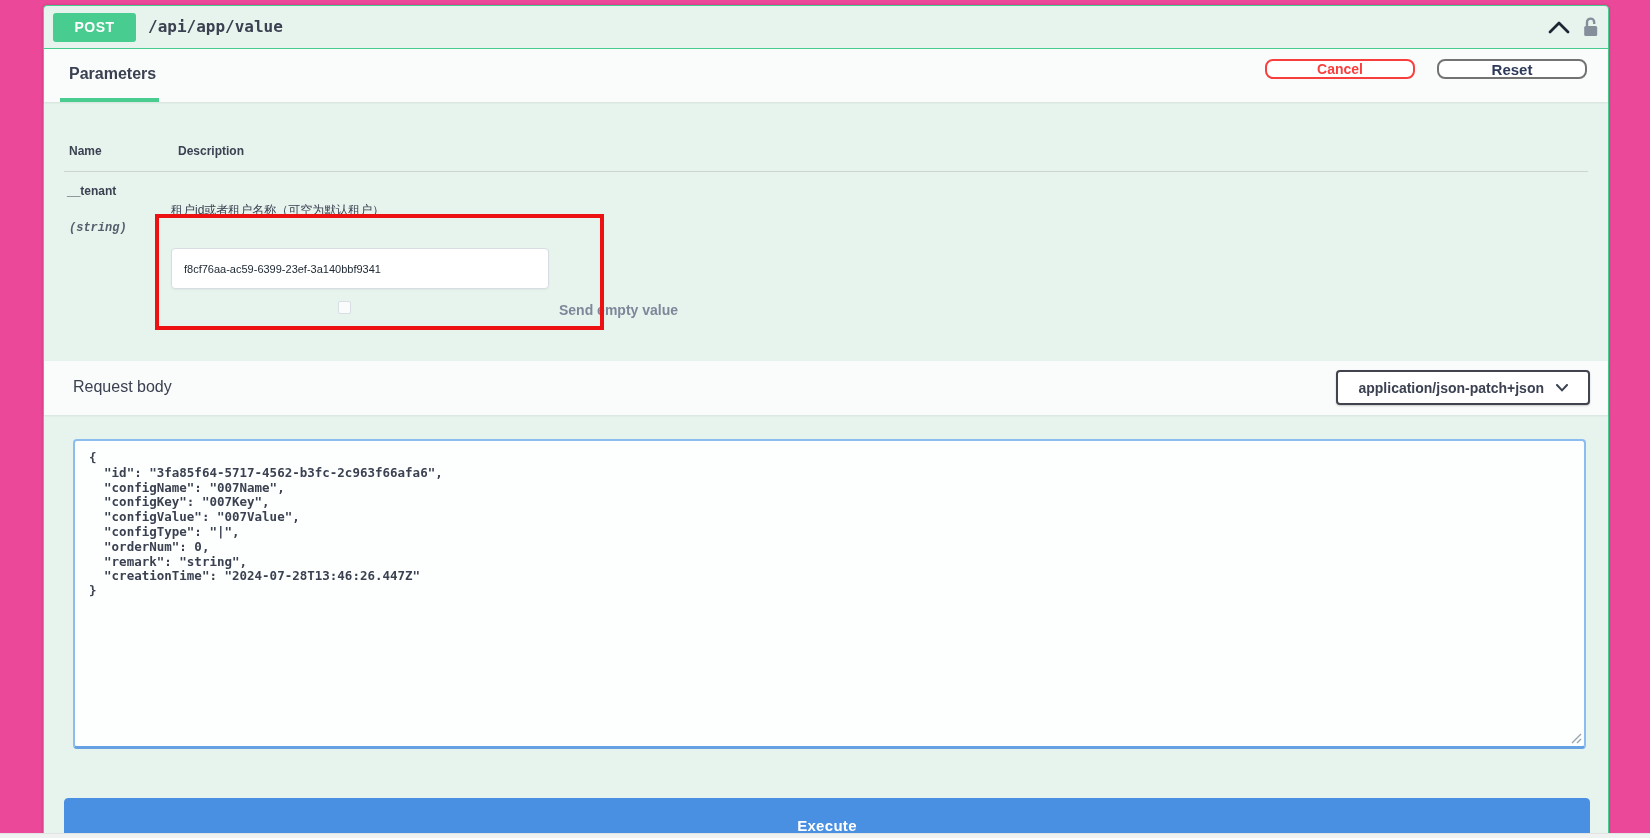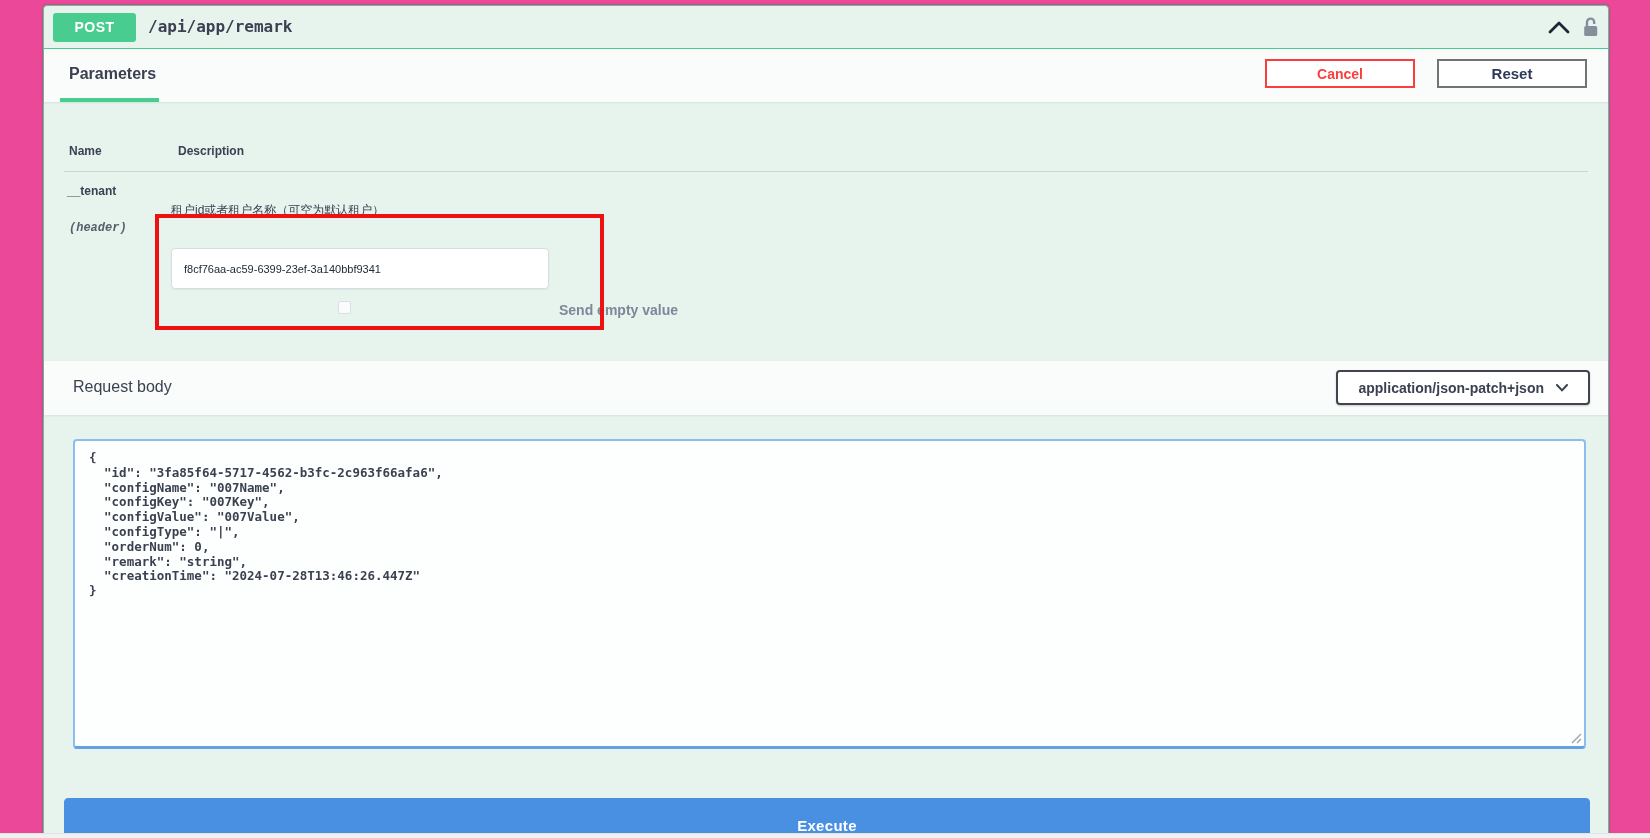--- a/index.html
+++ b/index.html
@@ -32,21 +32,21 @@
   .lock-icon { position:absolute; left:1537px; top:9px; width:20px; height:24px; cursor:pointer; }
   
   .sec-header {
     position:absolute; left:0; right:0; background:#fafcfb;
     box-shadow:0 1px 2px rgba(0,0,0,.08);
   }
   .params-header { top:43px; height:53px; }
   .tab-label { position:absolute; left:25px; top:16px; font-size:16px; font-weight:bold; color:#3b4151; cursor:pointer; }
   .tab-underline { position:absolute; left:16px; top:49px; width:99px; height:4px; background:#49cc90; }
   .btn {
-    position:absolute; top:10px; width:150px; height:29px; border-radius:0;
+    position:absolute; top:10px; width:150px; height:20px; border-radius:8px;
     background:#fff; font-size:14px; font-weight:bold; cursor:pointer;
     font-family:"Liberation Sans", sans-serif;
   }
   .btn-cancel { left:1221px; border:2px solid #f93e3e; color:#f93e3e; }
   .btn-reset  { left:1393px; border:2px solid #737373; color:#2e3a59; font-size:15px; }
   
   .params-area { position:absolute; left:0; top:96px; right:0; height:246px; }
   .col-head { position:absolute; top:42px; font-size:12px; font-weight:bold; color:#3b4151; }
   .col-head.name { left:25px; }
   .col-head.desc { left:134px; }
@@ -109,21 +109,21 @@
   }
 </style>
 </head>
 <body>
 
 <div class="screen">
   <div class="opblock">
 
     <div class="summary">
       <span class="method-badge">POST</span>
-      <span class="endpoint-path">/api/app/remark</span>
+      <span class="endpoint-path">/api/app/value</span>
       <span class="chev-icon">
         <svg width="24" height="17" viewBox="0 0 24 17">
           <path d="M3 13 L12 4 L21 13" stroke="#1c2733" stroke-width="2.8" fill="none" stroke-linecap="round" stroke-linejoin="round"></path>
         </svg>
       </span>
       <span class="lock-icon">
         <svg width="20" height="24" viewBox="0 0 20 22">
           <path d="M6 10 V6.2 a3.6 3.6 0 0 1 7.2 0 V8" stroke="#848f9b" stroke-width="2.4" fill="none"></path>
           <rect x="3.2" y="10" width="13" height="10" rx="1.6" fill="#848f9b"></rect>
         </svg>
@@ -136,21 +136,21 @@
       <button class="btn btn-cancel">Cancel</button>
       <button class="btn btn-reset">Reset</button>
     </div>
 
     <div class="params-area">
       <div class="col-head name">Name</div>
       <div class="col-head desc">Description</div>
       <div class="col-divider"></div>
 
       <div class="param-name">__tenant</div>
-      <div class="param-in">(header)</div>
+      <div class="param-in">(string)</div>
       <div class="param-desc">租户id或者租户名称（可空为默认租户）</div>
 
       <input class="param-input" type="text" value="f8cf76aa-ac59-6399-23ef-3a140bbf9341" style="">
 
       <input class="empty-checkbox" type="checkbox" style="">
       <div class="empty-label">Send empty value</div>
 
       <div class="annotation-box"></div>
     </div>
 

